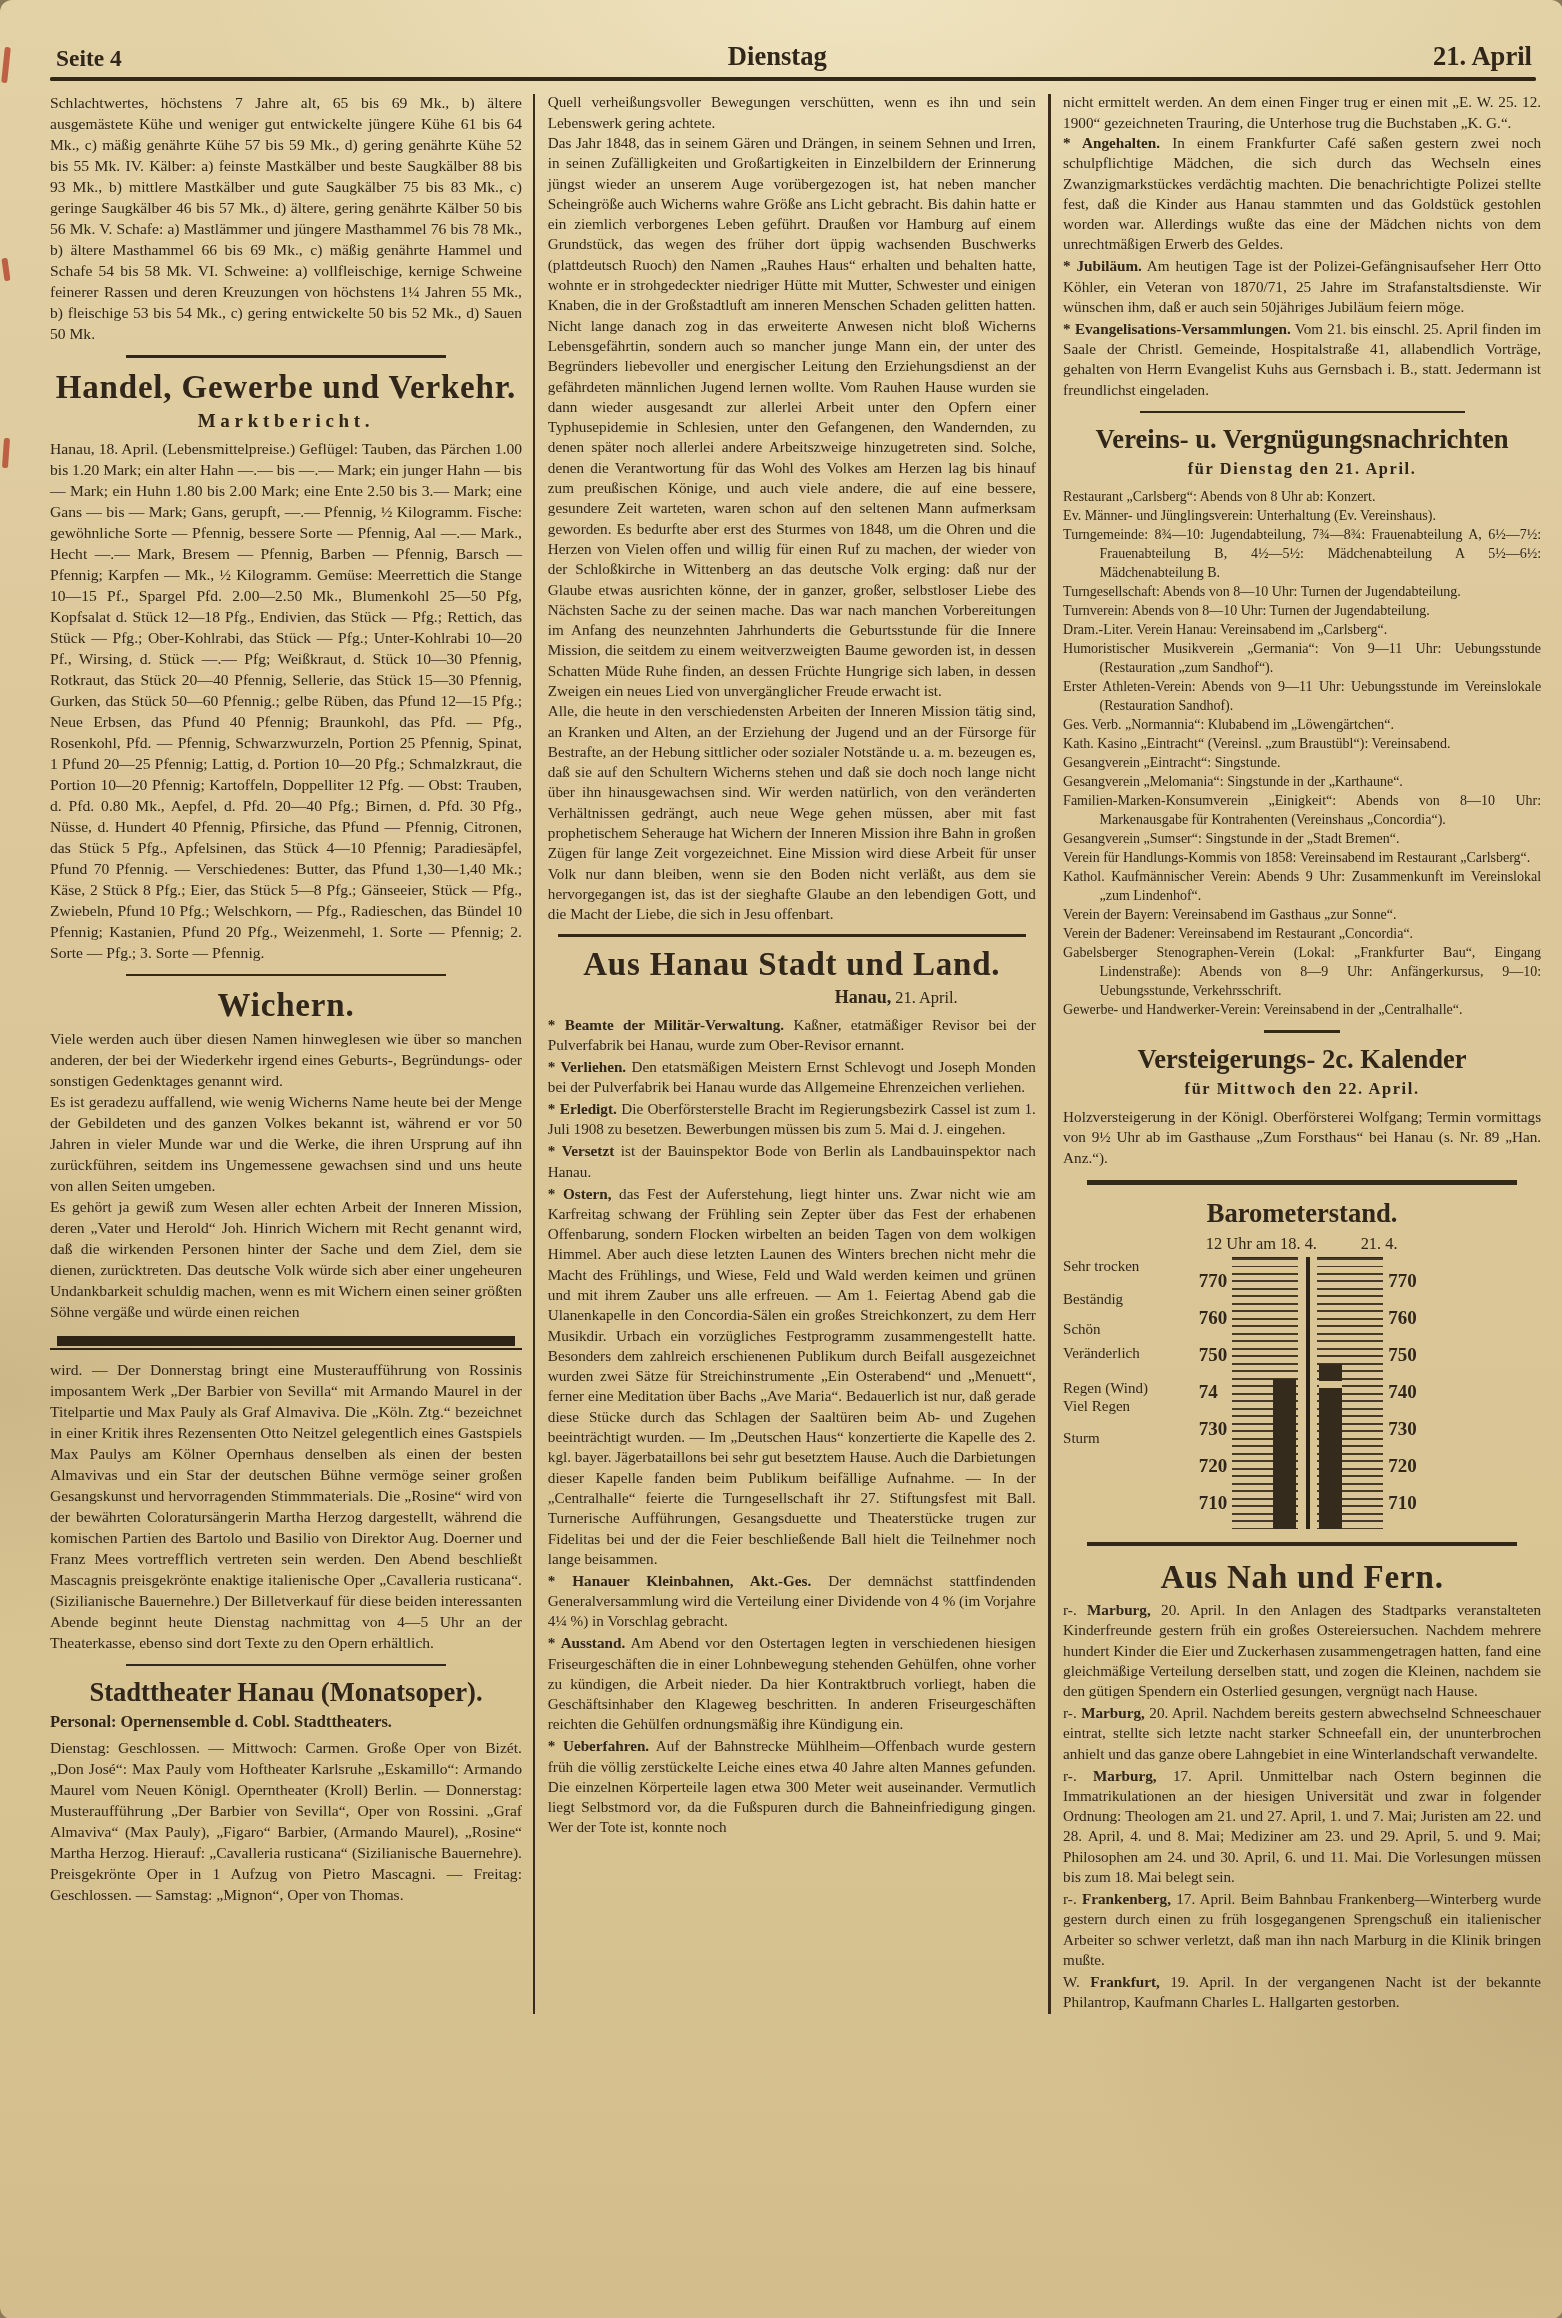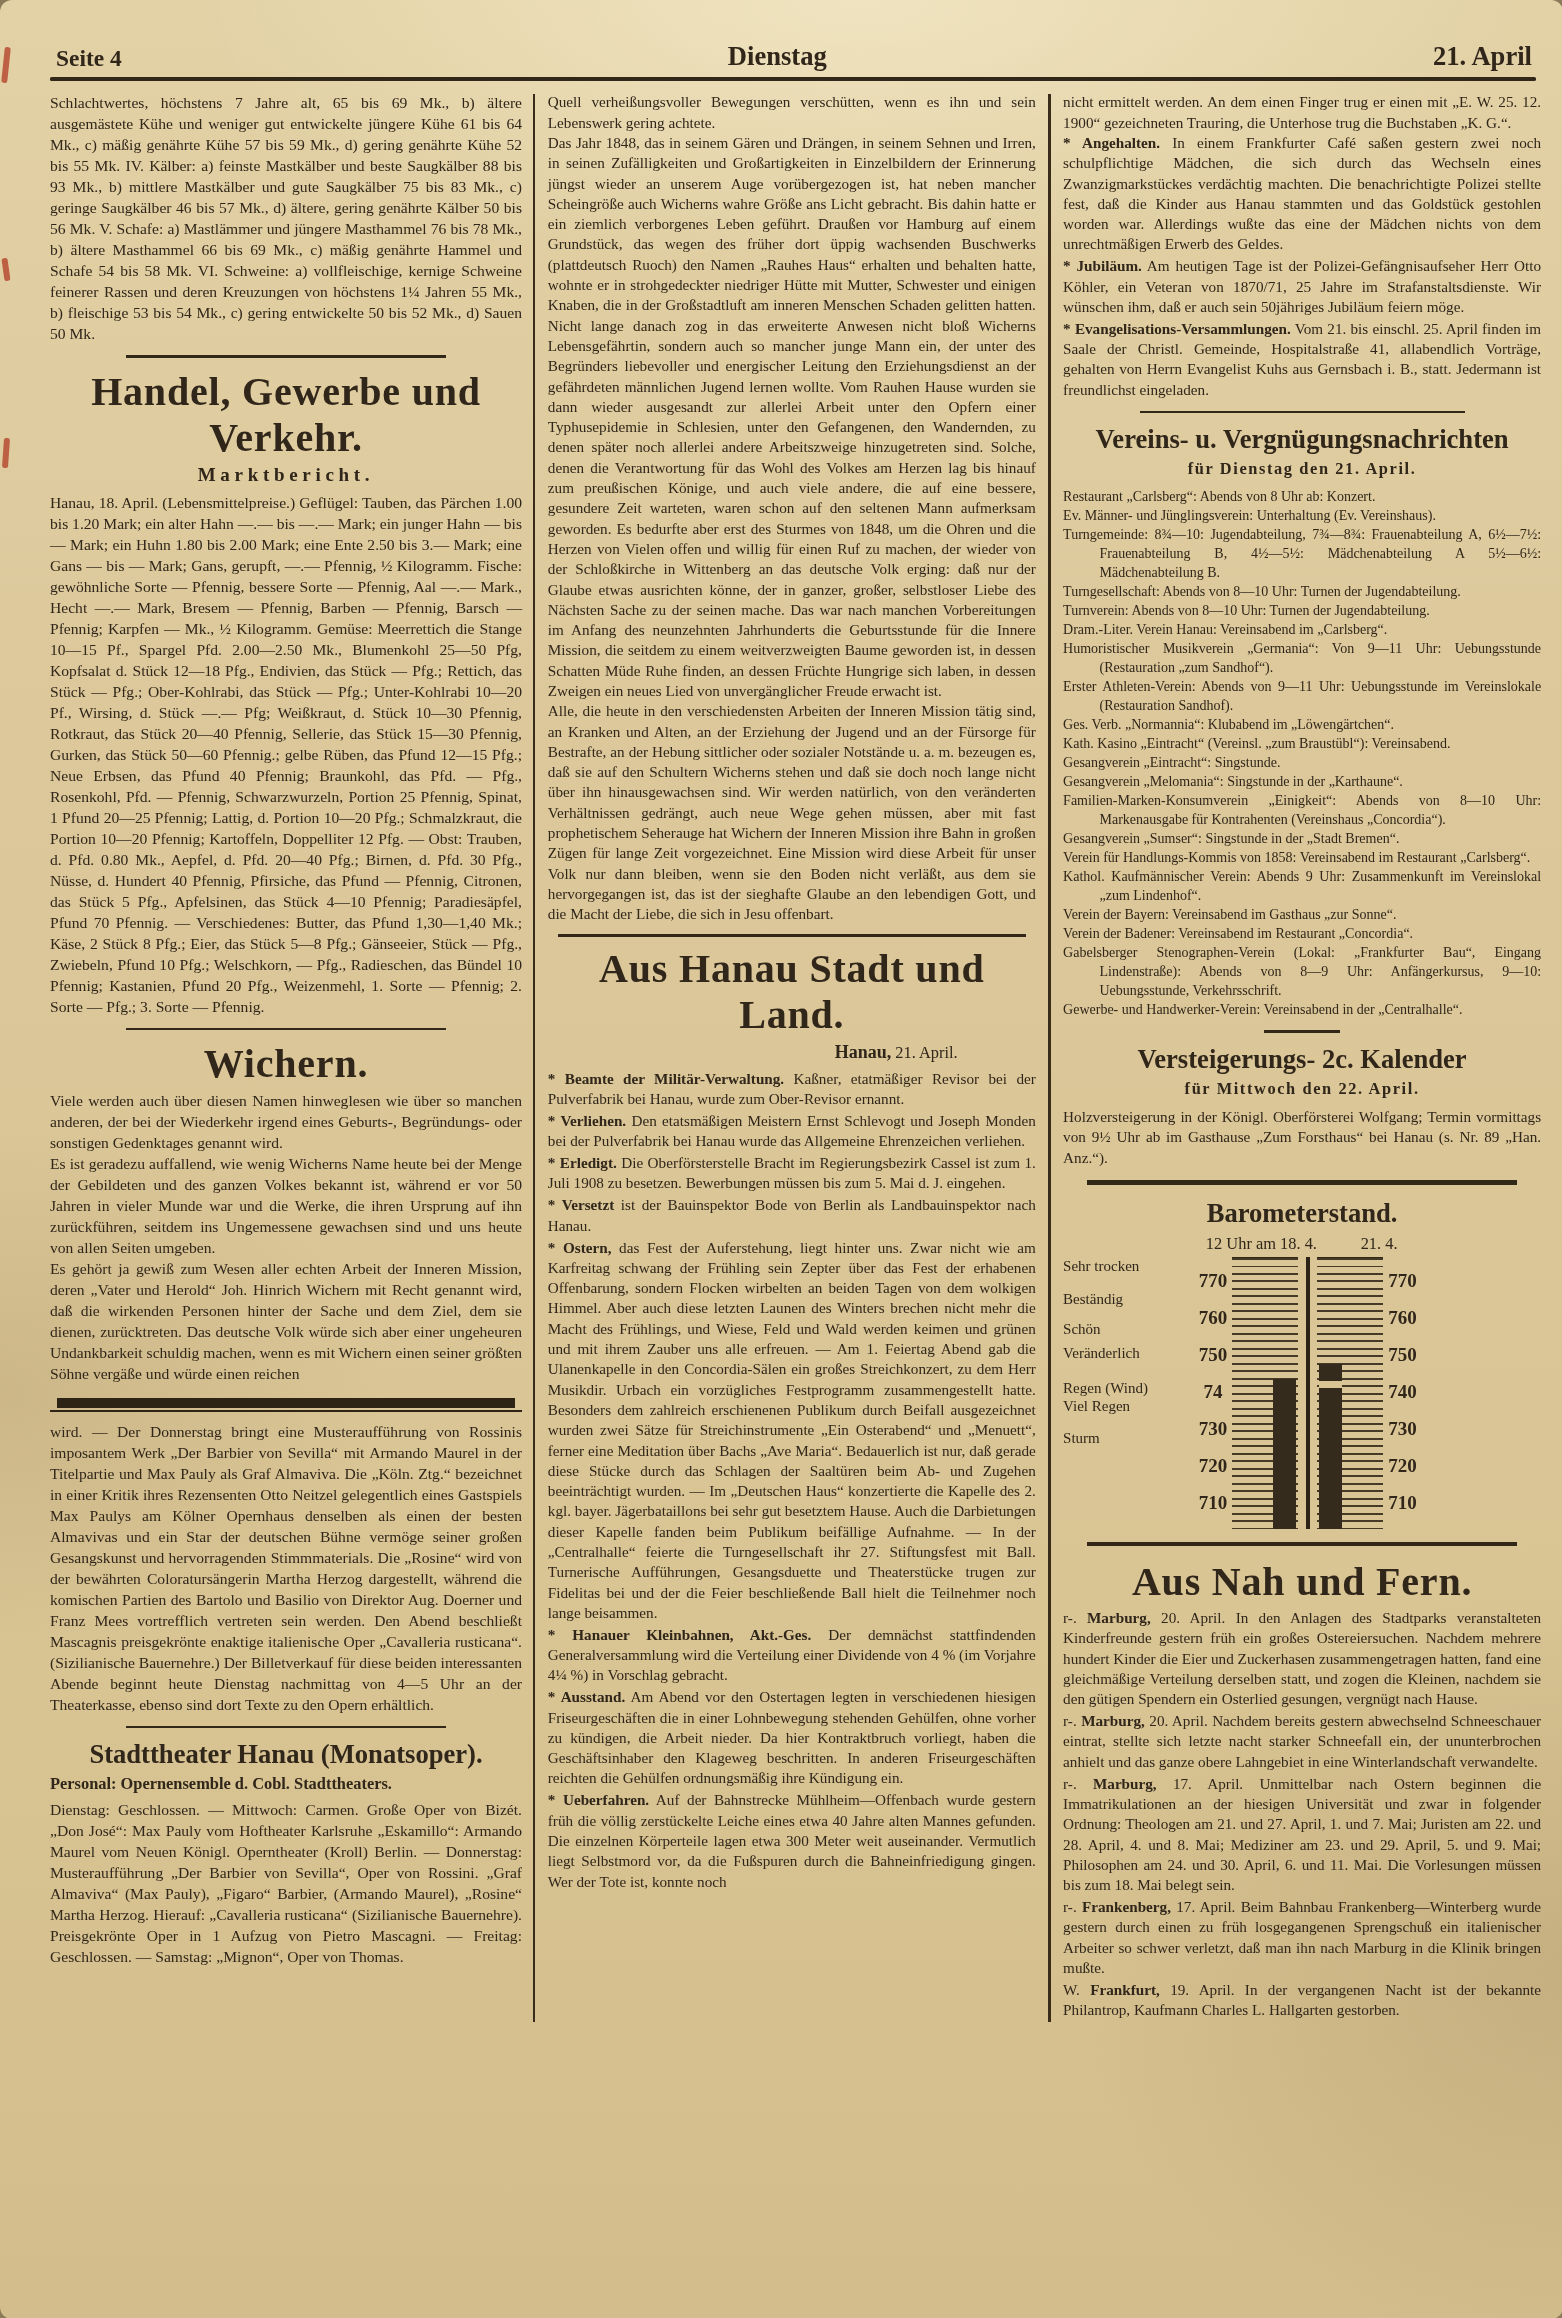--- a/index.html
+++ b/index.html
@@ -44,21 +44,21 @@
   .col-mid .body-text{font-size:15.2px;line-height:20.3px;}
   .col-right .body-text{font-size:15.2px;line-height:20.3px;}
 
   .rule-thin{height:2.3px;background:#32281a;width:68%;margin:11px auto;}
   .rule-wide{height:3.1px;background:#32281a;width:96%;margin:9.4px auto;}
   .rule-stub{height:3.1px;background:#32281a;width:16%;margin:11px auto;}
   .rule-thick{height:4.7px;background:#32281a;width:90%;margin:12.5px auto;}
   .feuilleton-bar{height:9.4px;background:#2e2416;width:97%;margin:14px auto 1.6px;}
   .feuilleton-line{height:1.6px;background:#2e2416;width:100%;margin:2.3px 0 9.4px;}
 
-  .h-big{font-weight:bold;text-align:center;font-size:40px;line-height:1.15;margin:4.7px 0 3.1px;letter-spacing:0.8px;}
+  .h-big{font-weight:bold;text-align:center;font-size:33px;line-height:1.15;margin:4.7px 0 3.1px;letter-spacing:0.8px;}
   .h-med{font-weight:bold;text-align:center;font-size:26.6px;line-height:1.2;margin:3.1px 0 3.1px;}
   .h-sub{font-weight:bold;text-align:center;font-size:19px;letter-spacing:4.7px;margin:1.6px 0 6.3px;}
   .h-sub2{font-weight:bold;text-align:center;font-size:16.4px;letter-spacing:1.6px;margin:1.6px 0 7.8px;}
   .dateline{text-align:right;padding-right:16%;font-size:16.4px;margin:3.1px 0 6.3px;}
   .dateline b{font-size:18px;}
 
   .news-item{margin:0 0 1.6px;}
   .star-lead::before{content:"* ";font-weight:bold;}
   .lead{font-weight:bold;}
   .personal-line{font-weight:bold;font-size:16.4px;margin:1.6px 0 4.7px;text-align:justify;}
@@ -75,21 +75,21 @@
   .baro-weather{position:relative;flex:0 0 131px;font-size:15px;}
   .baro-weather .wx{position:absolute;left:0;white-space:nowrap;}
   .baro-weather .wx:nth-of-type(1){top:1px;}
   .baro-weather .wx:nth-of-type(2){top:34px;}
   .baro-weather .wx:nth-of-type(3){top:64px;}
   .baro-weather .wx:nth-of-type(4){top:88px;}
   .baro-weather .wx:nth-of-type(5){top:123px;}
   .baro-weather .wx:nth-of-type(6){top:141px;}
   .baro-weather .wx:nth-of-type(7){top:173px;}
   .baro-nums{display:flex;flex-direction:column;justify-content:space-between;
-    padding:12.5px 4.7px 15.6px;font-size:19px;font-weight:bold;text-align:center;}
+    padding:12.5px 4.7px 15.6px;font-size:19px;font-weight:bold;}
   .baro-band{position:relative;width:66px;
     background:repeating-linear-gradient(to bottom, rgba(44,34,20,.85) 0 1.6px, rgba(44,34,20,0) 1.6px 7.5px);
     border-top:1.6px solid #32281a;}
   .baro-divider{width:3.9px;background:#2c2215;margin:0 7.8px;}
   .mercury{position:absolute;bottom:0;width:23.4px;background:#352b1d;}
   .mercury.mleft{right:1.6px;}
   .mercury.mright{left:1.6px;}
   .mercury.mright::after{content:"";position:absolute;top:17px;left:0;width:100%;height:7px;background:#d9c494;}
 </style>
 </head>

